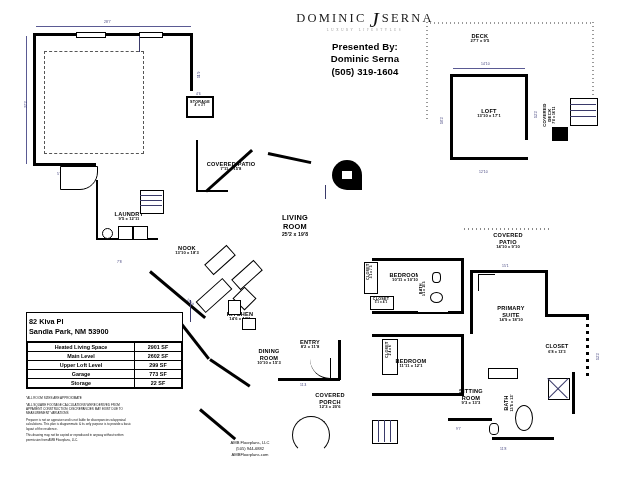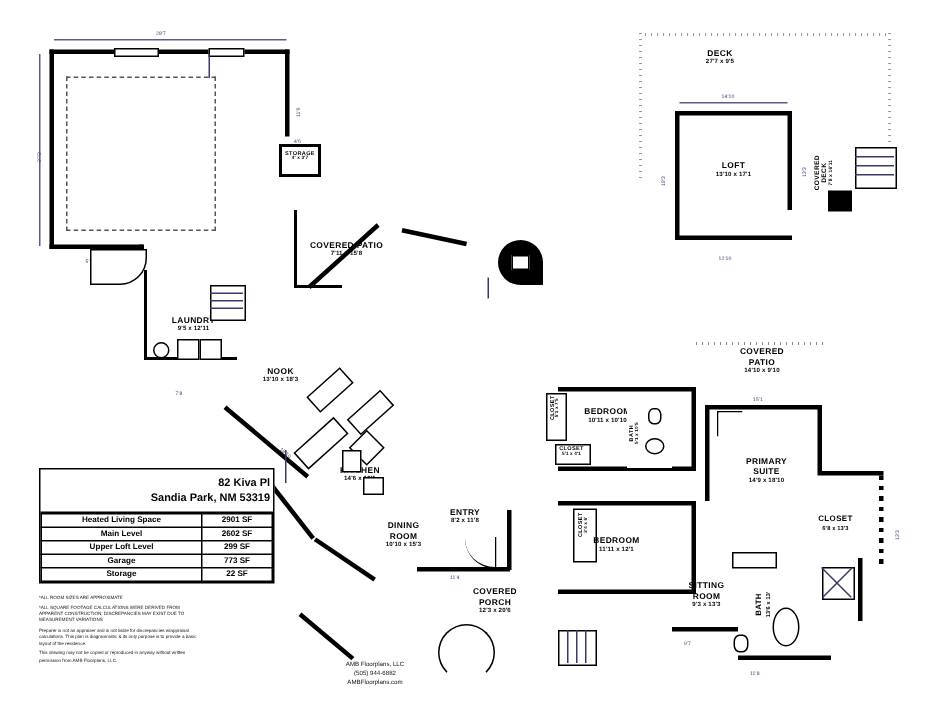--- a/index.html
+++ b/index.html
@@ -36,41 +36,54 @@
   .logo-j{font-family:"Liberation Serif",serif;font-style:italic;
           font-size:21px;line-height:.8;position:relative;top:2px;color:#111;}
   .logo-tag{margin-top:1px;font-size:3.2px;letter-spacing:2.6px;color:#9a9a9a;
             font-family:"Liberation Serif",serif;}
   .pres{margin-top:9px;font-size:9.6px;font-weight:bold;line-height:1.32;
         letter-spacing:.1px;}
 
   
   #infobox{position:absolute;left:26px;top:312px;width:155px;
            border:1.6px solid #000;background:#fff;}
-  #infobox .addr{text-align:right;font-weight:bold;font-size:7.3px;
+  #infobox .addr{text-align:left;font-weight:bold;font-size:7.3px;
                  padding:4px 2px 4px;line-height:1.35;border-bottom:1.4px solid #000;}
   #infobox table{border-collapse:collapse;width:100%;}
   #infobox td{border:.8px solid #000;font-size:5.4px;font-weight:bold;
               padding:1px 3px;}
   #infobox td.k{text-align:center;}
   #infobox td.v{text-align:center;width:40px;}
 
   
   #disc{position:absolute;left:26px;top:396px;width:108px;
         font-size:3.05px;line-height:1.42;color:#111;}
   #disc p{margin:0 0 2.4px;}
   
   #credit{position:absolute;left:196px;top:440px;width:108px;text-align:center;
           font-size:4.1px;line-height:1.5;color:#111;}
 </style>
 </head>
 <body>
 
 <div class="plan">
 
+  <div id="brand">
+    <div class="logo-row">
+      <span class="logo-word">DOMINIC</span>
+      <span class="logo-j">J</span>
+      <span class="logo-word">SERNA</span>
+    </div>
+    <div class="logo-tag">LUXURY     LIFESTYLES</div>
+    <div class="pres">
+      <div>Presented By:</div>
+      <div>Dominic Serna</div>
+      <div>(505) 319-1604</div>
+    </div>
+  </div>
 
   <div class="wall" style="left:33px;top:33px;width:160px;height:3px;"></div>
   <div class="wall" style="left:33px;top:33px;width:3px;height:133px;"></div>
   <div class="wall" style="left:190px;top:33px;width:3px;height:58px;"></div>
   <div class="wall" style="left:33px;top:163px;width:62px;height:3px;"></div>
   <div class="wall" style="left:93px;top:163px;width:3px;height:17px;"></div>
   <div class="dash" style="left:44px;top:51px;width:98px;height:101px;"></div>
 
   <div class="lt" style="left:76px;top:32px;width:28px;height:4px;"></div>
   <div class="lt" style="left:139px;top:32px;width:22px;height:4px;"></div>
@@ -120,20 +133,24 @@
 
   <div class="rlabel small" style="left:160px;top:245px;width:54px;">
     <div class="rname">NOOK</div>
     <div class="rdim">13'10 x 18'3</div>
   </div>
   <div class="wall" style="left:150px;top:270px;width:72px;height:3px;transform:rotate(40deg);transform-origin:left center;"></div>
   <div class="dim" style="left:186px;top:300px;transform:rotate(40deg);">18'10</div>
 
   <div class="wall" style="left:206px;top:190px;width:62px;height:3px;transform:rotate(-42deg);transform-origin:left center;"></div>
   <div class="wall" style="left:268px;top:152px;width:44px;height:3px;transform:rotate(12deg);transform-origin:left center;"></div>
+  <div class="rlabel" style="left:262px;top:214px;width:66px;">
+    <div class="rname" style="line-height:1.2;">LIVING<br>ROOM</div>
+    <div class="rdim">25'2 x 19'8</div>
+  </div>
 
   <div style="position:absolute;left:332px;top:160px;width:30px;height:30px;
               background:#000;border-radius:50% 50% 0 50%;"></div>
   <div class="lt" style="left:341px;top:170px;width:10px;height:8px;"></div>
   <div class="thin" style="left:325px;top:185px;width:1px;height:14px;"></div>
   <div class="lt" style="left:205px;top:253px;width:28px;height:12px;transform:rotate(-42deg);"></div>
   <div class="lt" style="left:232px;top:268px;width:28px;height:12px;transform:rotate(-42deg);"></div>
   <div class="lt" style="left:236px;top:290px;width:15px;height:15px;transform:rotate(45deg);"></div>
 
   <div class="rlabel small" style="left:214px;top:311px;width:52px;">
@@ -291,21 +308,21 @@
   <div class="thin" style="left:570px;top:116px;width:26px;height:.7px;"></div>
 
   <div class="lt" style="left:372px;top:420px;width:24px;height:22px;"></div>
   <div class="thin" style="left:378px;top:420px;width:.7px;height:22px;"></div>
   <div class="thin" style="left:384px;top:420px;width:.7px;height:22px;"></div>
   <div class="thin" style="left:390px;top:420px;width:.7px;height:22px;"></div>
 
   <div id="infobox">
     <div class="addr">
       <div>82 Kiva Pl</div>
-      <div>Sandia Park, NM 53319</div>
+      <div>Sandia Park, NM 53900</div>
     </div>
     <table>
       <tbody>
         <tr>
           <td class="k">Heated Living Space</td>
           <td class="v">2901 SF</td>
         </tr>
         <tr>
           <td class="k">Main Level</td>
           <td class="v">2602 SF</td>

